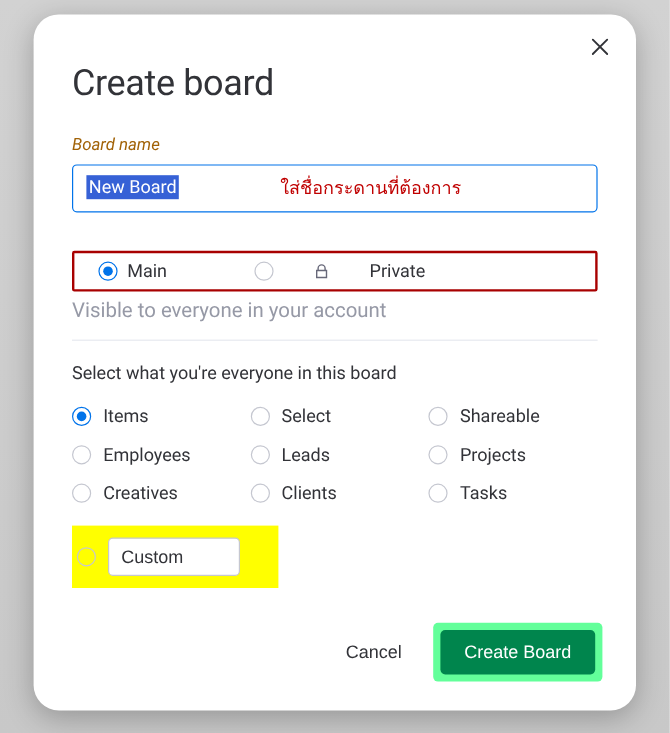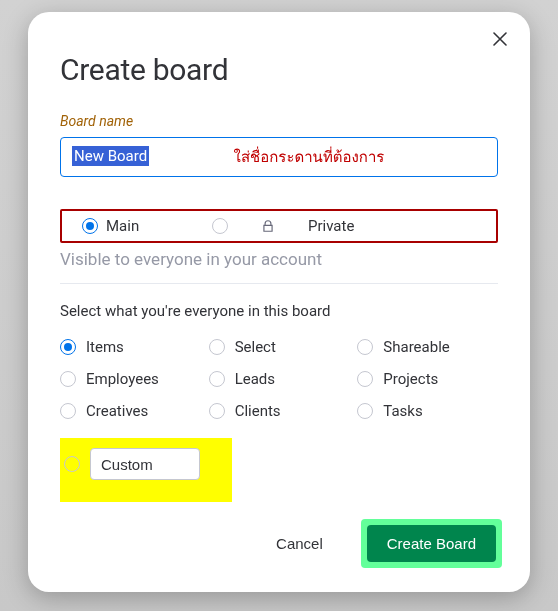--- a/index.html
+++ b/index.html
@@ -162,41 +162,41 @@
     gap: 10px;
     font-size: 15px;
     color: #323338;
     cursor: pointer;
   }
   .custom-row {
     display: flex;
     align-items: center;
     gap: 10px;
     background: #ffff00;
-    padding: 10px 10px 22px 4px;
+    padding: 10px 10px 10px 4px;
     width: 172px;
     margin-top: 4px;
   }
   .custom-input {
     border: 1px solid #c5c7d0;
     border-radius: 4px;
     height: 32px;
     width: 110px;
     padding: 0 10px;
     font-size: 15px;
     color: #323338;
     background: #fff;
   }
   .footer {
     position: absolute;
     bottom: 24px;
     right: 28px;
     display: flex;
     align-items: center;
-    gap: 26px;
+    gap: 14px;
   }
   .cancel-btn {
     background: none;
     border: none;
     font-size: 15px;
     color: #323338;
     cursor: pointer;
     padding: 8px 12px;
   }
   .create-wrap {

